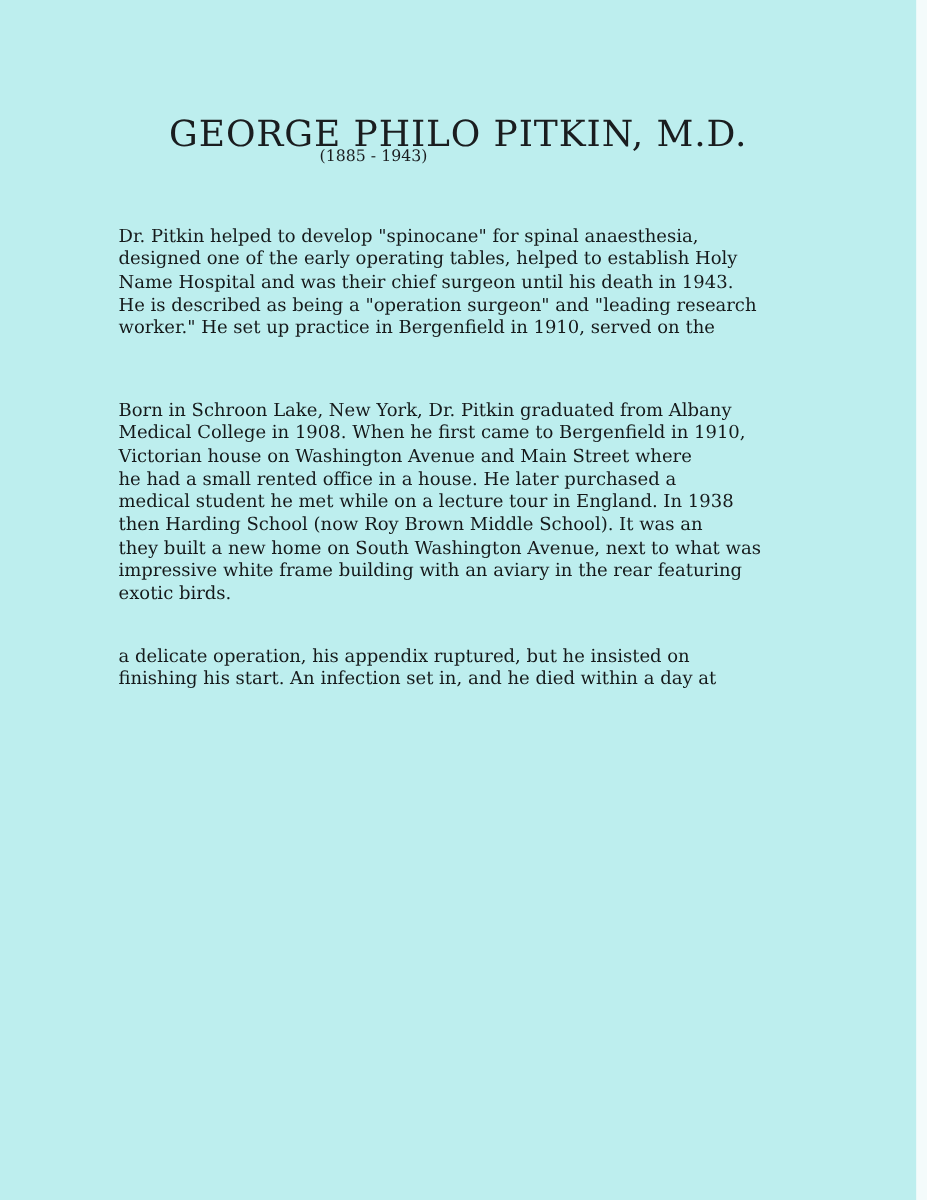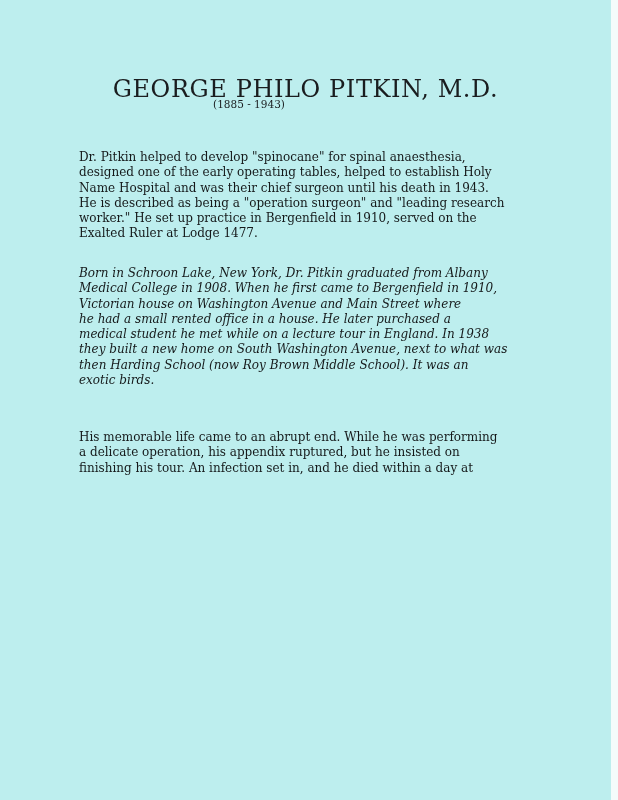--- a/index.html
+++ b/index.html
@@ -34,49 +34,48 @@
     }
     .para {
       position: absolute; left: 67px; width: 540px;
       font-family: "DejaVu Serif", serif;
       font-size: 12px; line-height: 15.3px;
       color: #15191a;
       margin: 12px;
     }
     .para span { display: block; white-space: nowrap; }
     #p1 { top: 138px; }
-    #p2 { top: 254px; font-style: italic; }
+    #p2 { top: 254px; }
     #p3 { top: 418px; }
   </style>
 </head>
 <body>
 
 <div class="page">
   <div class="title">GEORGE PHILO PITKIN, M.D.</div>
   <div class="dates">(1885 - 1943)</div>
 
   <p class="para" id="p1">
     <span>Dr. Pitkin helped to develop "spinocane" for spinal anaesthesia,</span>
     <span>designed one of the early operating tables, helped to establish Holy</span>
     <span>Name Hospital and was their chief surgeon until his death in 1943.</span>
     <span>He is described as being a "operation surgeon" and "leading research</span>
     <span>worker." He set up practice in Bergenfield in 1910, served on the</span>
-    <span>Exalted Ruler at Lodge 1477.</span>
   </p>
 
   <p class="para" id="p2">
     <span>Born in Schroon Lake, New York, Dr. Pitkin graduated from Albany</span>
     <span>Medical College in 1908. When he first came to Bergenfield in 1910,</span>
     <span>Victorian house on Washington Avenue and Main Street where</span>
     <span>he had a small rented office in a house. He later purchased a</span>
     <span>medical student he met while on a lecture tour in England. In 1938</span>
+    <span>then Harding School (now Roy Brown Middle School). It was an</span>
     <span>they built a new home on South Washington Avenue, next to what was</span>
-    <span>then Harding School (now Roy Brown Middle School). It was an</span>
+    <span>impressive white frame building with an aviary in the rear featuring</span>
     <span>exotic birds.</span>
   </p>
 
   <p class="para" id="p3">
-    <span>His memorable life came to an abrupt end. While he was performing</span>
     <span>a delicate operation, his appendix ruptured, but he insisted on</span>
-    <span>finishing his tour.  An infection set in, and he died within a day at</span>
+    <span>finishing his start.  An infection set in, and he died within a day at</span>
   </p>
 </div>
 <div class="edge"></div>
 
 </body></html>

